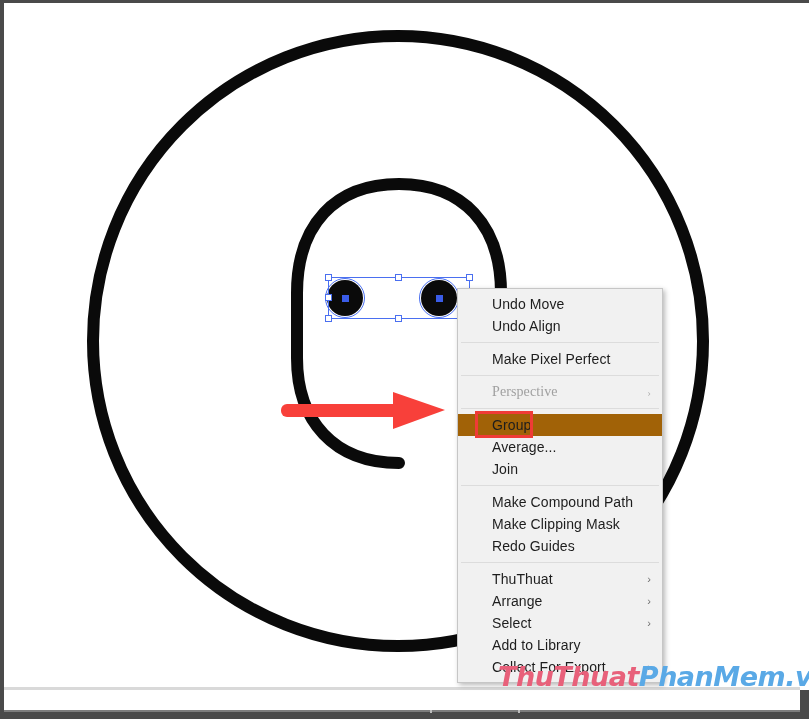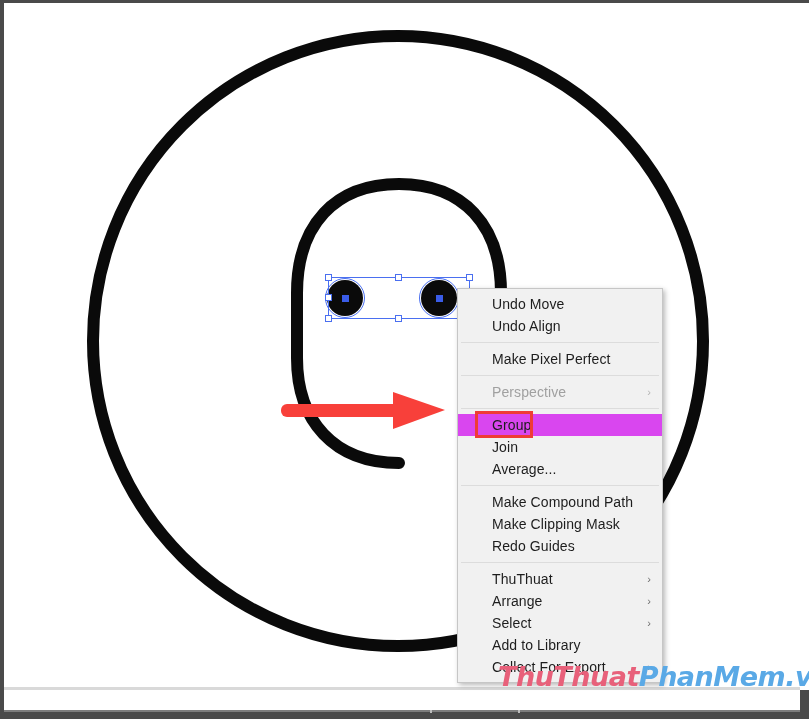--- a/index.html
+++ b/index.html
@@ -132,23 +132,24 @@
     height: 22px;
     line-height: 22px;
     padding-left: 34px;
     padding-right: 4px;
     position: relative;
     white-space: nowrap;
     letter-spacing: 0.1px;
   }
   .ctx-item.disabled {
     color: #a0a0a0;
+    font-family: Liberation Serif, serif;
   }
   .ctx-item.highlight {
-    background: #d946ef;
+    background: #a16207;
   }
   .ctx-arrow {
     position: absolute;
     right: 11px;
     top: 0;
     line-height: 22px;
     font-size: 11px;
     color: #6e6e6e;
   }
   .ctx-item.disabled .ctx-arrow { color: #b4b4b4; }
@@ -263,24 +264,24 @@
       <span class="ctx-arrow">›</span>
     </div>
 
     <div class="ctx-sep"></div>
 
     <div class="ctx-item highlight">
       <span>Group</span>
       <span class="group-marker"></span>
     </div>
     <div class="ctx-item">
+      <span>Average...</span>
+    </div>
+    <div class="ctx-item">
       <span>Join</span>
-    </div>
-    <div class="ctx-item">
-      <span>Average...</span>
     </div>
 
     <div class="ctx-sep"></div>
 
     <div class="ctx-item">
       <span>Make Compound Path</span>
     </div>
     <div class="ctx-item">
       <span>Make Clipping Mask</span>
     </div>

